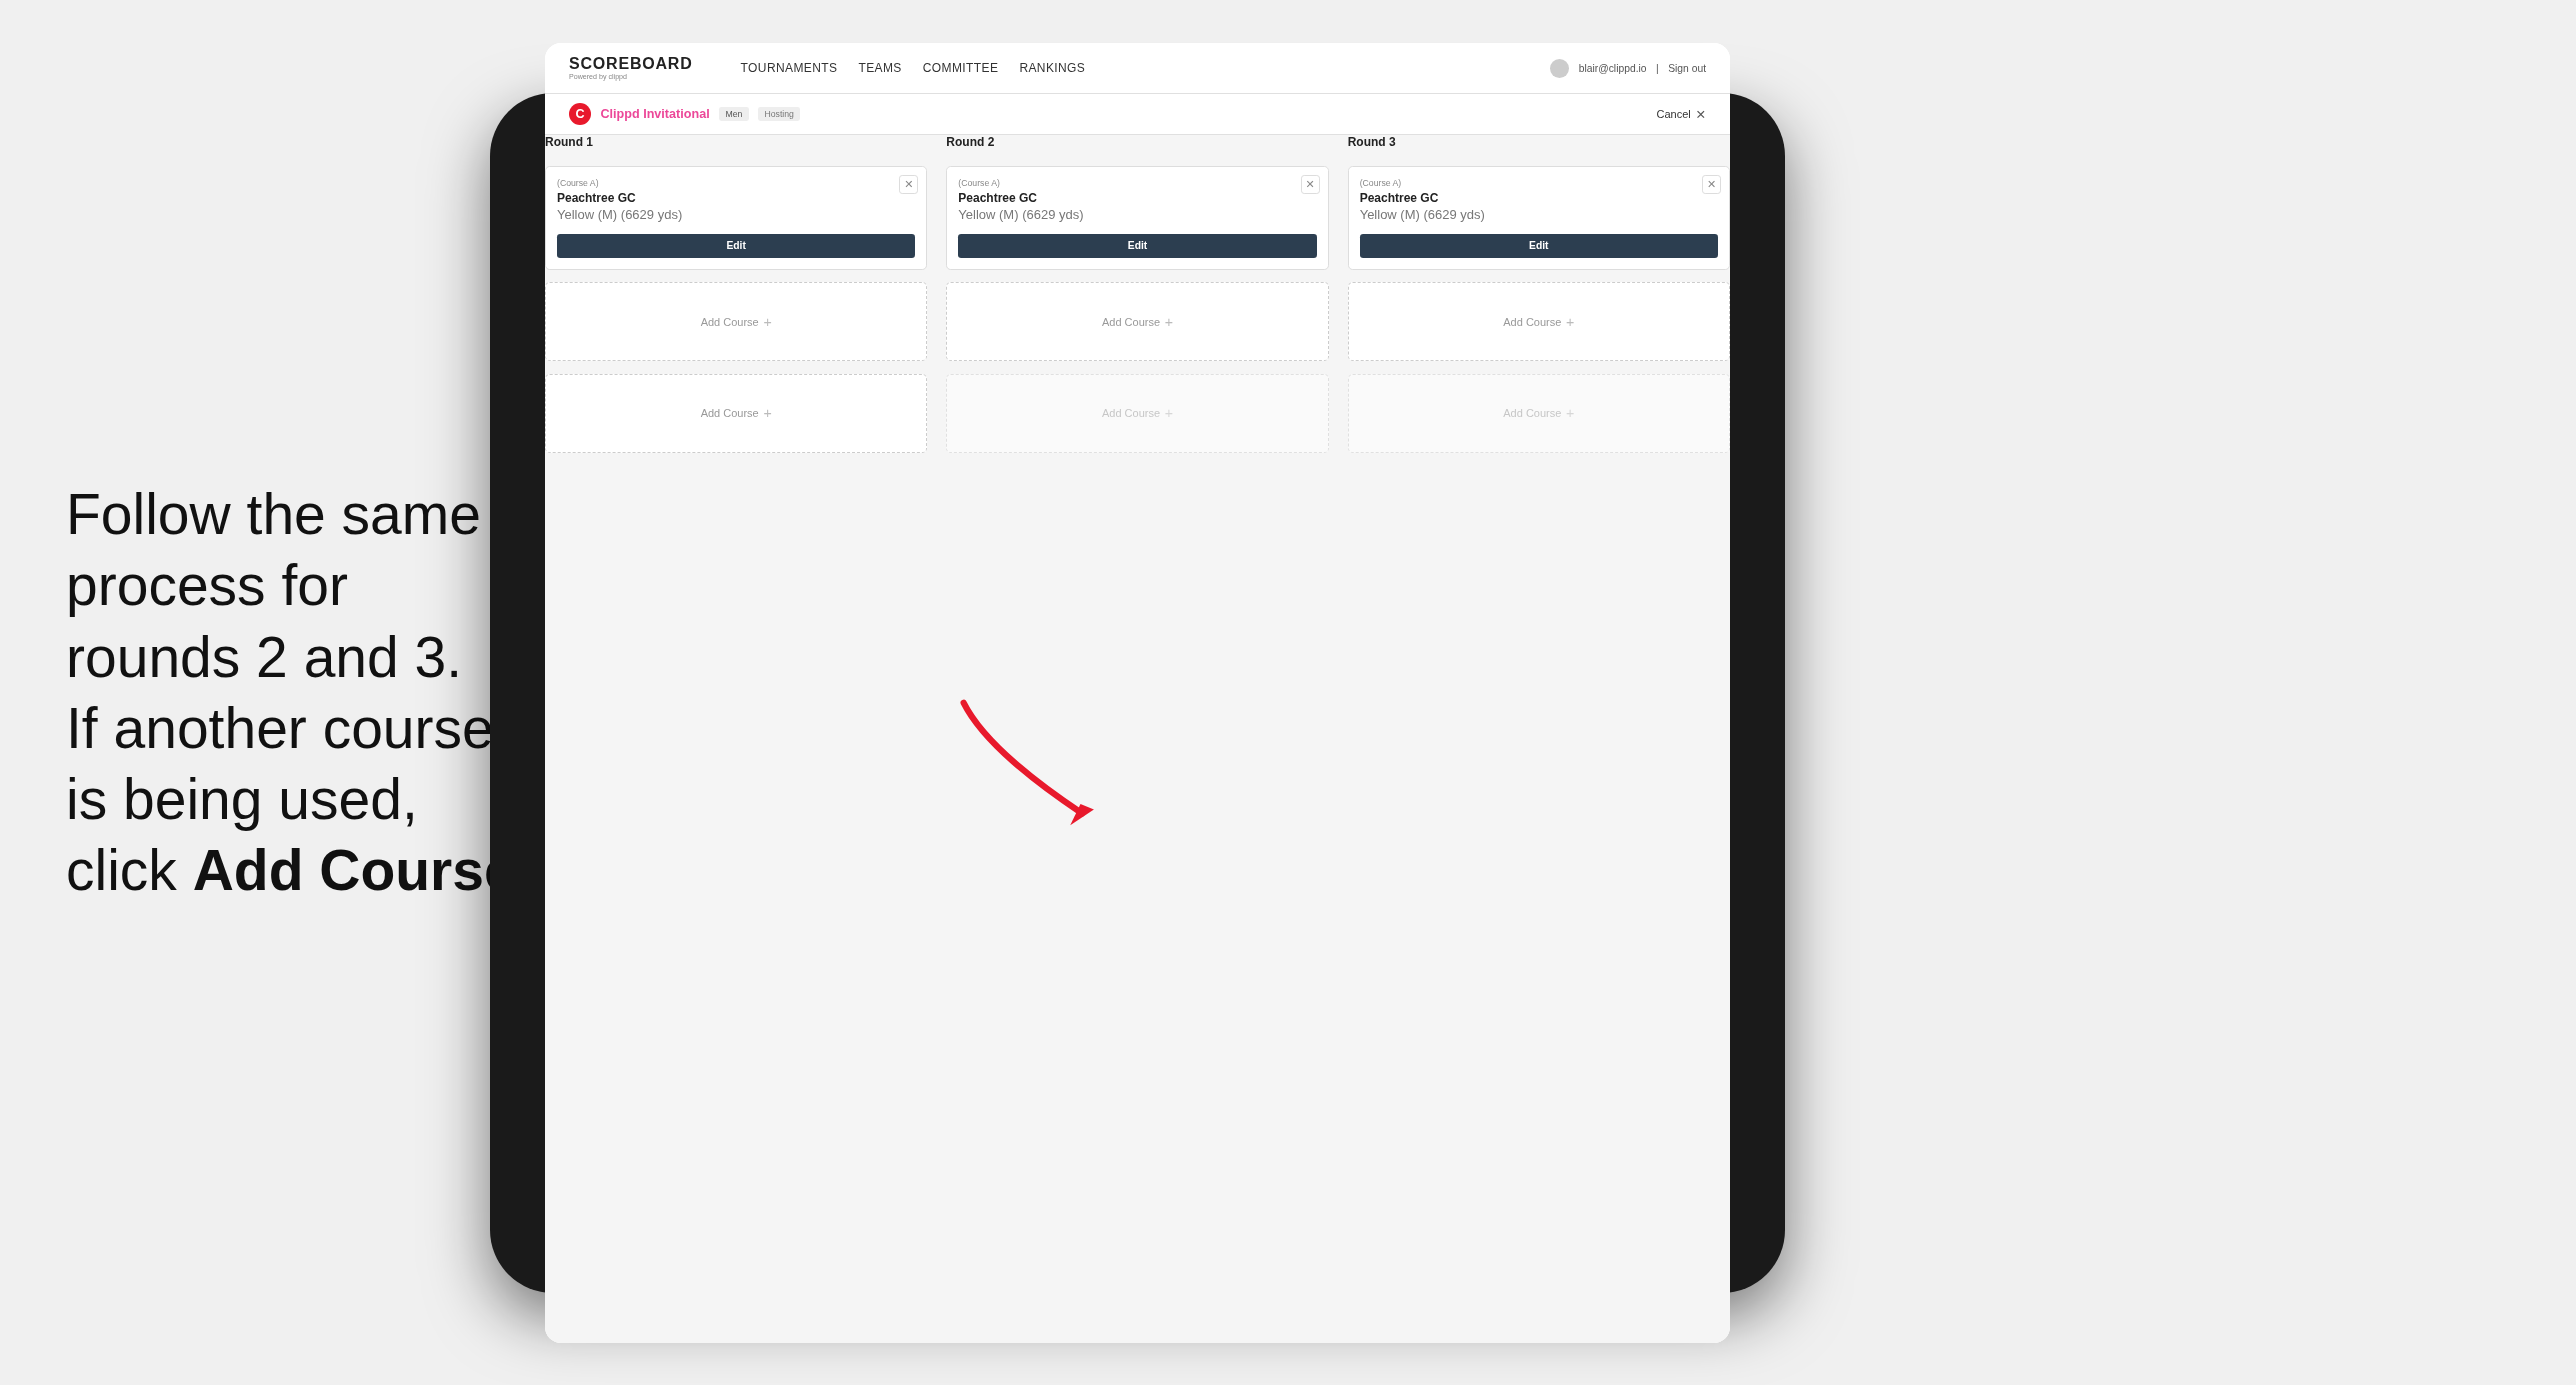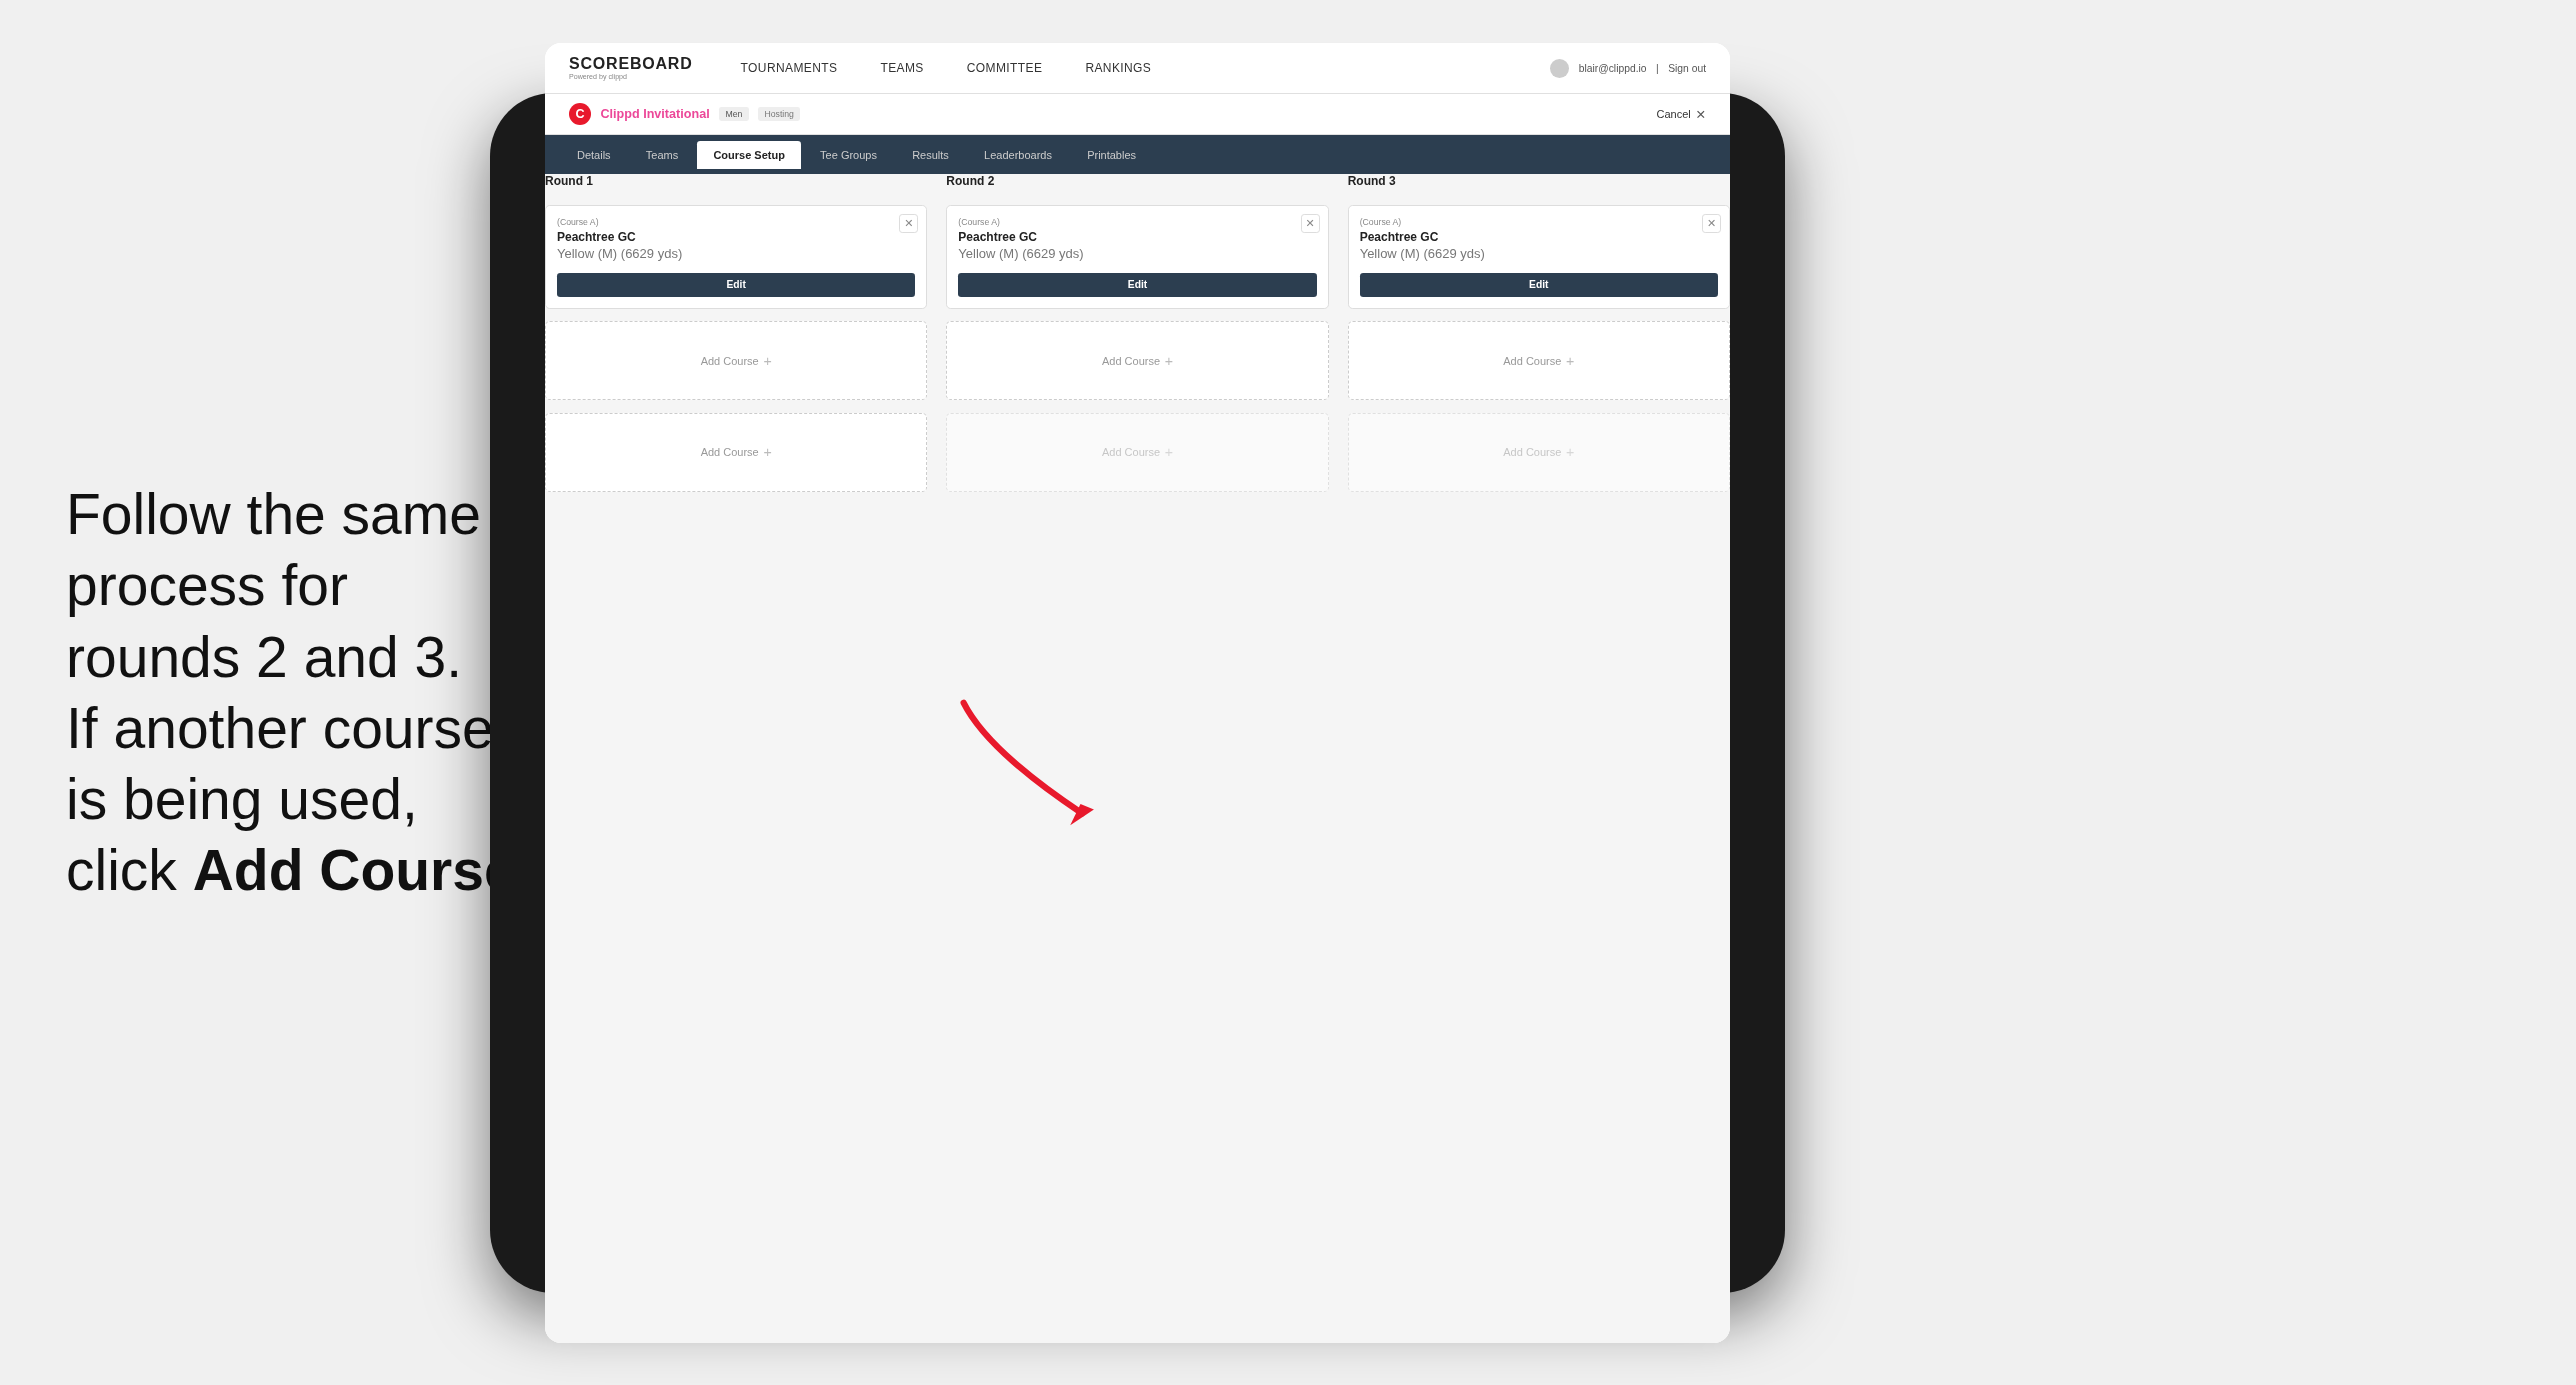--- a/index.html
+++ b/index.html
@@ -80,21 +80,21 @@
       color: #222;
       text-transform: uppercase;
     }
     .scoreboard-logo .logo-sub {
       font-size: 7.1px;
       color: #888;
     }
 
     .nav-links {
       display: flex;
-      gap: 43px;
+      gap: 21px;
       flex: 1;
     }
     .nav-link {
       font-size: 12px;
       color: #333;
       text-decoration: none;
       font-weight: 500;
       letter-spacing: 0.4px;
       cursor: pointer;
     }
@@ -356,29 +356,20 @@
         <span class="tournament-name">Clippd Invitational</span>
         <span class="tournament-badge">Men</span>
         <span class="hosting-badge">Hosting</span>
       </div>
       <div class="cancel-btn">
         <span>Cancel</span>
         <span class="cancel-x">✕</span>
       </div>
     </div>
 
-    <div class="tabs-bar">
-      <div class="tab">Details</div>
-      <div class="tab">Teams</div>
-      <div class="tab active">Course Setup</div>
-      <div class="tab">Tee Groups</div>
-      <div class="tab">Results</div>
-      <div class="tab">Leaderboards</div>
-      <div class="tab">Printables</div>
-    </div>
 
     <div class="main-content">
       <div class="rounds-grid">
 
         <div class="round-column">
           <div class="round-title">Round 1</div>
 
           <div class="course-card">
             <button class="card-delete-btn">✕</button>
             <div class="course-label">(Course A)</div>

